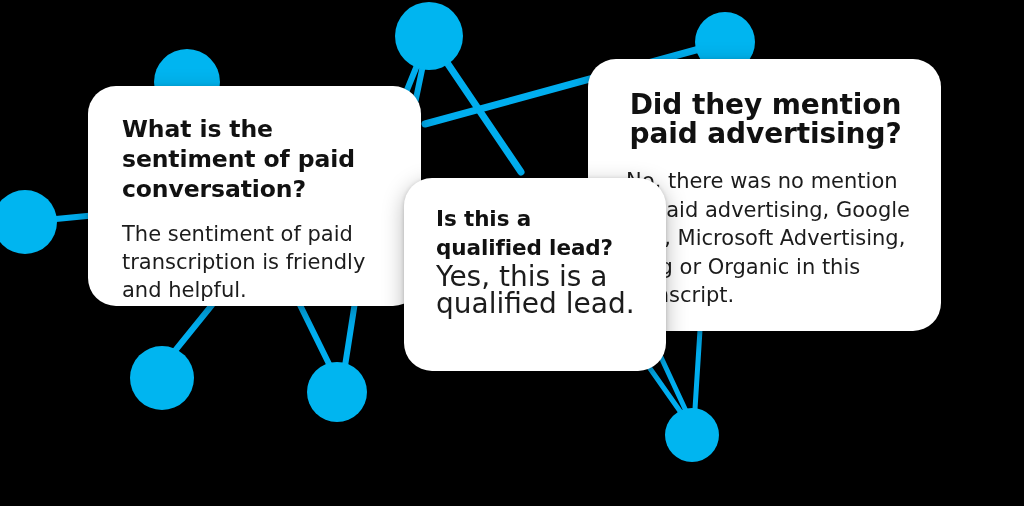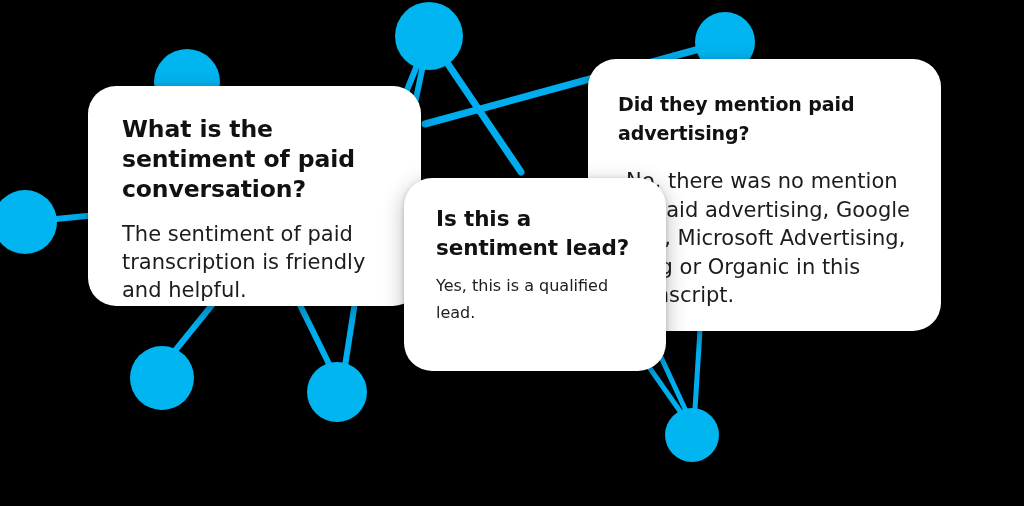--- a/index.html
+++ b/index.html
@@ -68,22 +68,23 @@
   
   #card-advertising {
     left: 588px;
     top: 59px;
     width: 353px;
     height: 272px;
     z-index: 10;
   }
   #card-advertising .card-inner { padding: 31px 28px 24px 30px; }
   #card-advertising .card-title {
-    font-size: 19px;
+    font-size: 28px;
     line-height: 29px;
+    text-align: center;
   }
   #card-advertising .card-body {
     font-size: 21px;
     line-height: 28.5px;
     margin-top: 19px;
     margin-left: 8px;
   }
 
   
   #card-lead {
@@ -92,23 +93,23 @@
     width: 262px;
     height: 193px;
     z-index: 30;
   }
   #card-lead .card-inner { padding: 26px 30px 22px 32px; }
   #card-lead .card-title {
     font-size: 21.5px;
     line-height: 29px;
   }
   #card-lead .card-body {
-    font-size: 16px;
+    font-size: 28px;
     line-height: 27px;
-    margin-top: 10px;
+    margin-top: 1px;
   }
 </style>
 </head>
 <body>
 
 <div id="stage">
 
   <svg id="graph" viewBox="0 0 1024 506" width="1024" height="506" xmlns="http://www.w3.org/2000/svg" aria-hidden="true">
     <g id="graph-edges">
         <line x1="25" y1="222" x2="200" y2="205" stroke="#00aeef" stroke-width="6" stroke-linecap="round"></line>
@@ -143,18 +144,18 @@
 
   <div class="card" id="card-sentiment">
     <div class="card-inner">
       <div class="card-title">What is the sentiment of paid conversation?</div>
       <div class="card-body">The sentiment of paid transcription is friendly and helpful.</div>
     </div>
   </div>
 
   <div class="card" id="card-lead">
     <div class="card-inner">
-      <div class="card-title">Is this a sentiment lead?</div>
+      <div class="card-title">Is this a qualified lead?</div>
       <div class="card-body">Yes, this is a qualified lead.</div>
     </div>
   </div>
 
 </div>
 
 </body></html>

